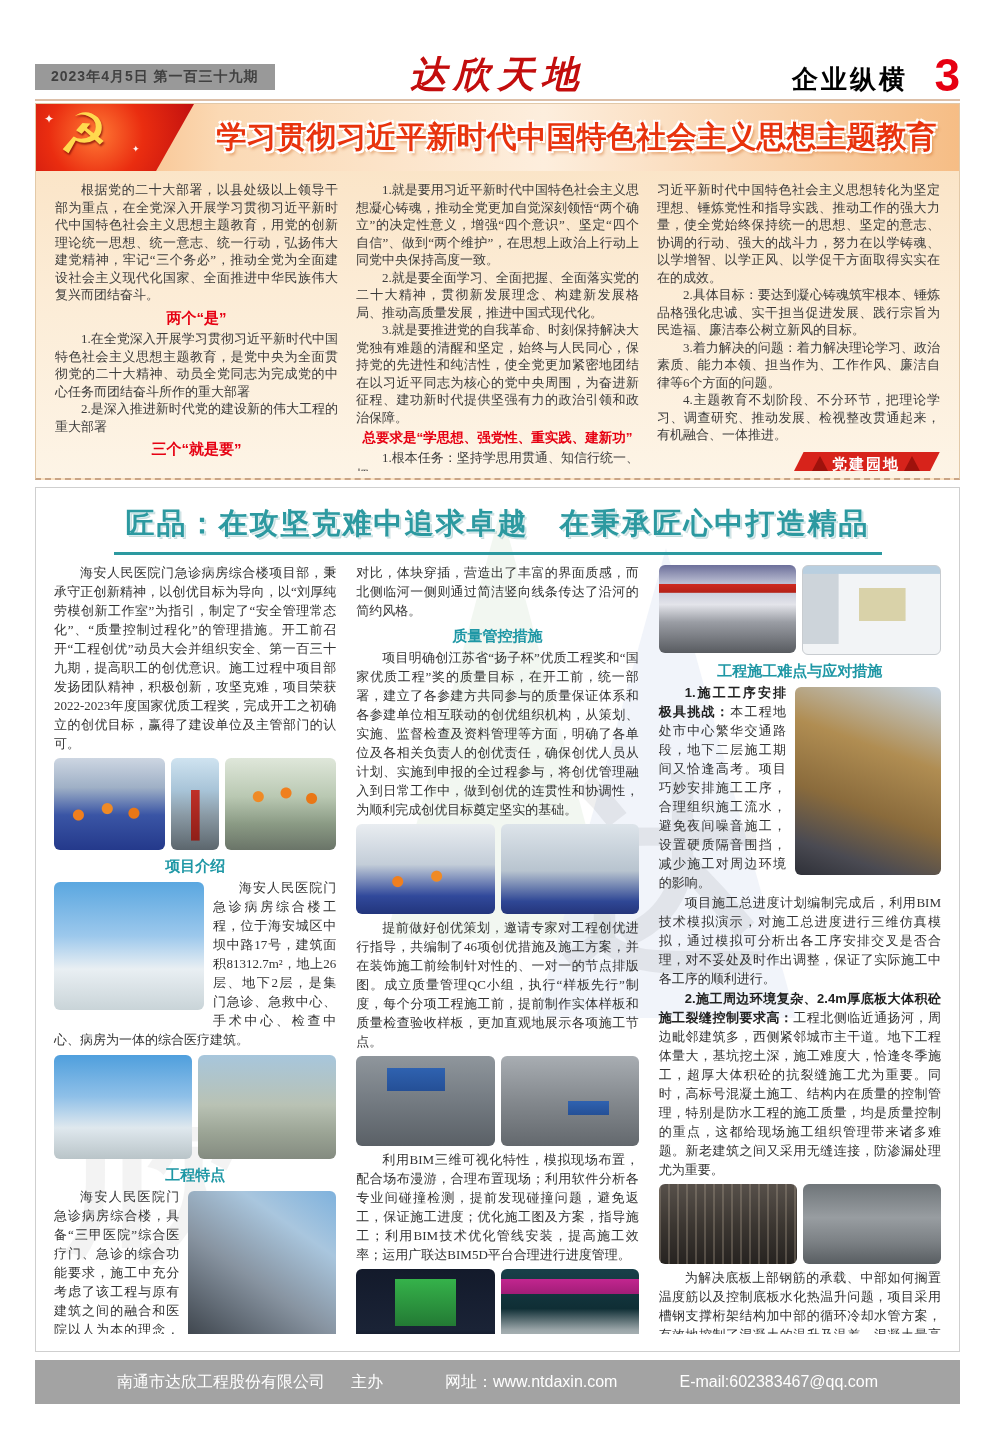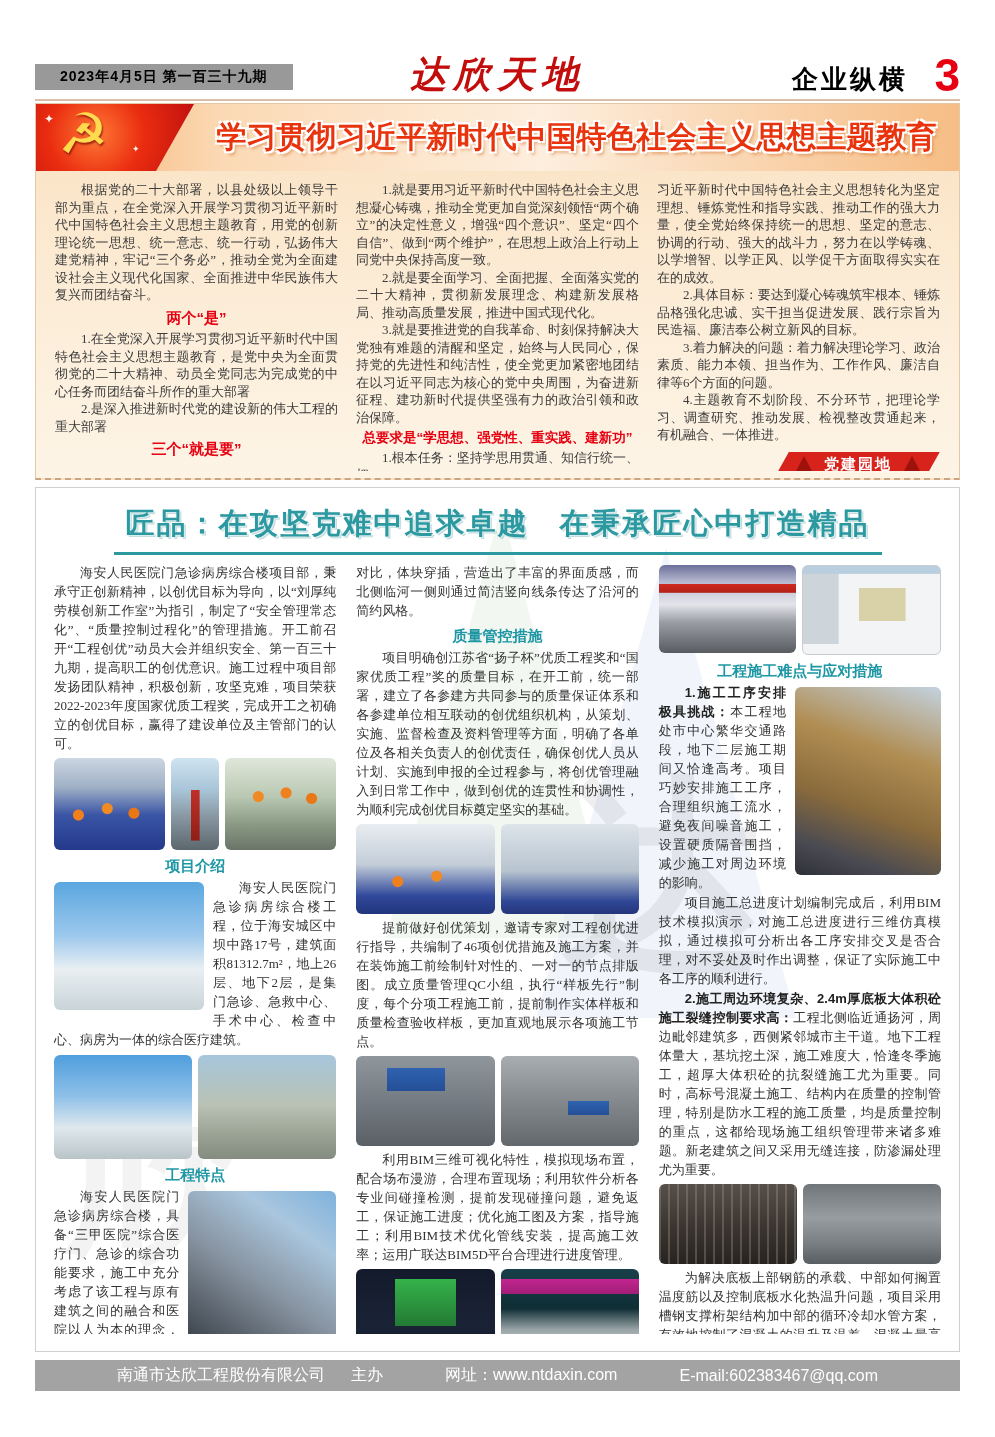--- a/index.html
+++ b/index.html
@@ -1,22 +1,22 @@
 <!DOCTYPE html>
 <html><head>
 <meta charset="utf-8">
 <style>
   html,body{margin:0;padding:0;}
   body{width:995px;height:1437px;background:#fff;position:relative;overflow:hidden;
        font-family:"Liberation Serif",serif;color:#333;}
   
   .hdr{position:absolute;left:35px;right:35px;top:58px;height:40px;}
-  .date-box{position:absolute;left:0;top:6px;background:#999;color:#000000;
+  .date-box{position:absolute;left:0;top:6px;background:#999;color:#404040;
     font-family:"Liberation Sans",sans-serif;font-size:14px;font-weight:bold;
-    padding:4px 25px;letter-spacing:1px;}
+    padding:4px 16px;letter-spacing:1px;}
   .masthead{position:absolute;left:0;right:0;top:-8px;text-align:center;color:#c30d0d;
     font-family:"DejaVu Serif",serif;font-style:italic;font-weight:bold;font-size:37px;letter-spacing:7px;}
   .section-label{position:absolute;right:52px;top:4px;font-family:"Liberation Sans",sans-serif;
     font-weight:bold;font-size:26px;letter-spacing:3px;color:#000;}
   .page-num{position:absolute;right:0;top:-10px;font-family:"Liberation Sans",sans-serif;
     font-weight:bold;font-size:46px;color:#e60012;}
   .hdr-rule{position:absolute;left:35px;right:35px;top:99px;border-top:2px solid #dcbfa8;}
 
   
   .party{position:absolute;left:35px;top:103px;width:925px;height:377px;box-sizing:border-box;
@@ -40,21 +40,21 @@
     position:relative;z-index:1;}
   .pcol{flex:1;padding:0 9px;font-size:13px;line-height:17.5px;text-align:justify;color:#3b3b3b;}
   .pcol p{margin:0;text-indent:2em;}
   .pcol p.noind{text-indent:0;}
   .red-h{color:#e60012;font-family:"Liberation Sans",sans-serif;font-weight:bold;font-size:15px;
     text-align:center;margin:5px 0 4px;text-indent:0;}
   .red-h.small{font-size:13.5px;margin:3px 0 2px;}
   .pjd-wrap{display:flex;justify-content:flex-end;margin-top:8px;}
   .pjd{position:relative;background:#d7231b;color:#fff;font-family:"Liberation Sans",sans-serif;
     font-weight:bold;font-size:15px;letter-spacing:2px;padding:3px 20px;
-    clip-path:polygon(8% 0,100% 0,92% 100%,0 100%);display:flex;align-items:center;gap:12px;}
+    clip-path:polygon(8% 0,100% 0,92% 100%,0 100%);display:flex;align-items:center;gap:4px;}
   .chev{width:0;height:0;border-bottom:15px solid #9e120c;border-left:8px solid transparent;
     border-right:8px solid transparent;display:inline-block;}
 
   
   .mgmt{position:absolute;left:35px;top:487px;width:925px;height:865px;box-sizing:border-box;
     background:#fff;border:1px solid #cfcfcf;}
   .wm-tri{width:0;height:0;opacity:.55;}
   .wm-tri.t1{left:350px;top:20px;position:absolute;border-left:115px solid transparent;
     border-right:115px solid transparent;border-bottom:430px solid #e7f1e6;}
   .wm-tri.t2{left:500px;top:60px;position:absolute;border-left:130px solid transparent;
@@ -135,21 +135,21 @@
     linear-gradient(#cdd4da,#cdd4da) no-repeat 0 12%/26% 88%,
     linear-gradient(#d9d2a9,#d9d2a9) no-repeat 62% 40%/34% 38%,
     #f2f4f6;border:1px solid #c8ccd0;}
   .g-build{background:linear-gradient(200deg,#c3d2e0 0%,#b08d52 35%,#8a6b3c 62%,#4a4a52 85%,#2e3038 100%);}
   .g-rebar{background:
     repeating-linear-gradient(90deg,rgba(165,152,135,.35) 0 2px,rgba(0,0,0,0) 2px 9px),
     linear-gradient(180deg,#57504a 0%,#3b3631 52%,#262320 100%);}
   .g-pour{background:linear-gradient(180deg,#6f7579 0%,#989da1 42%,#7c8185 72%,#595e62 100%);}
 
   
-  .footer{position:absolute;left:35px;right:35px;top:1360px;height:31px;background:#a3a3a3;
+  .footer{position:absolute;left:35px;right:35px;top:1360px;height:44px;background:#a3a3a3;
     color:#fff;display:flex;align-items:center;justify-content:center;
     font-family:"Liberation Sans",sans-serif;font-size:16px;}
   .footer span{white-space:nowrap;}
   .footer .gap-s{margin-right:26px;} .footer .gap-l{margin-right:62px;}
 </style>
 </head>
 <body>
 
 <div class="hdr">
   <div class="date-box">2023年4月5日  第一百三十九期</div>

